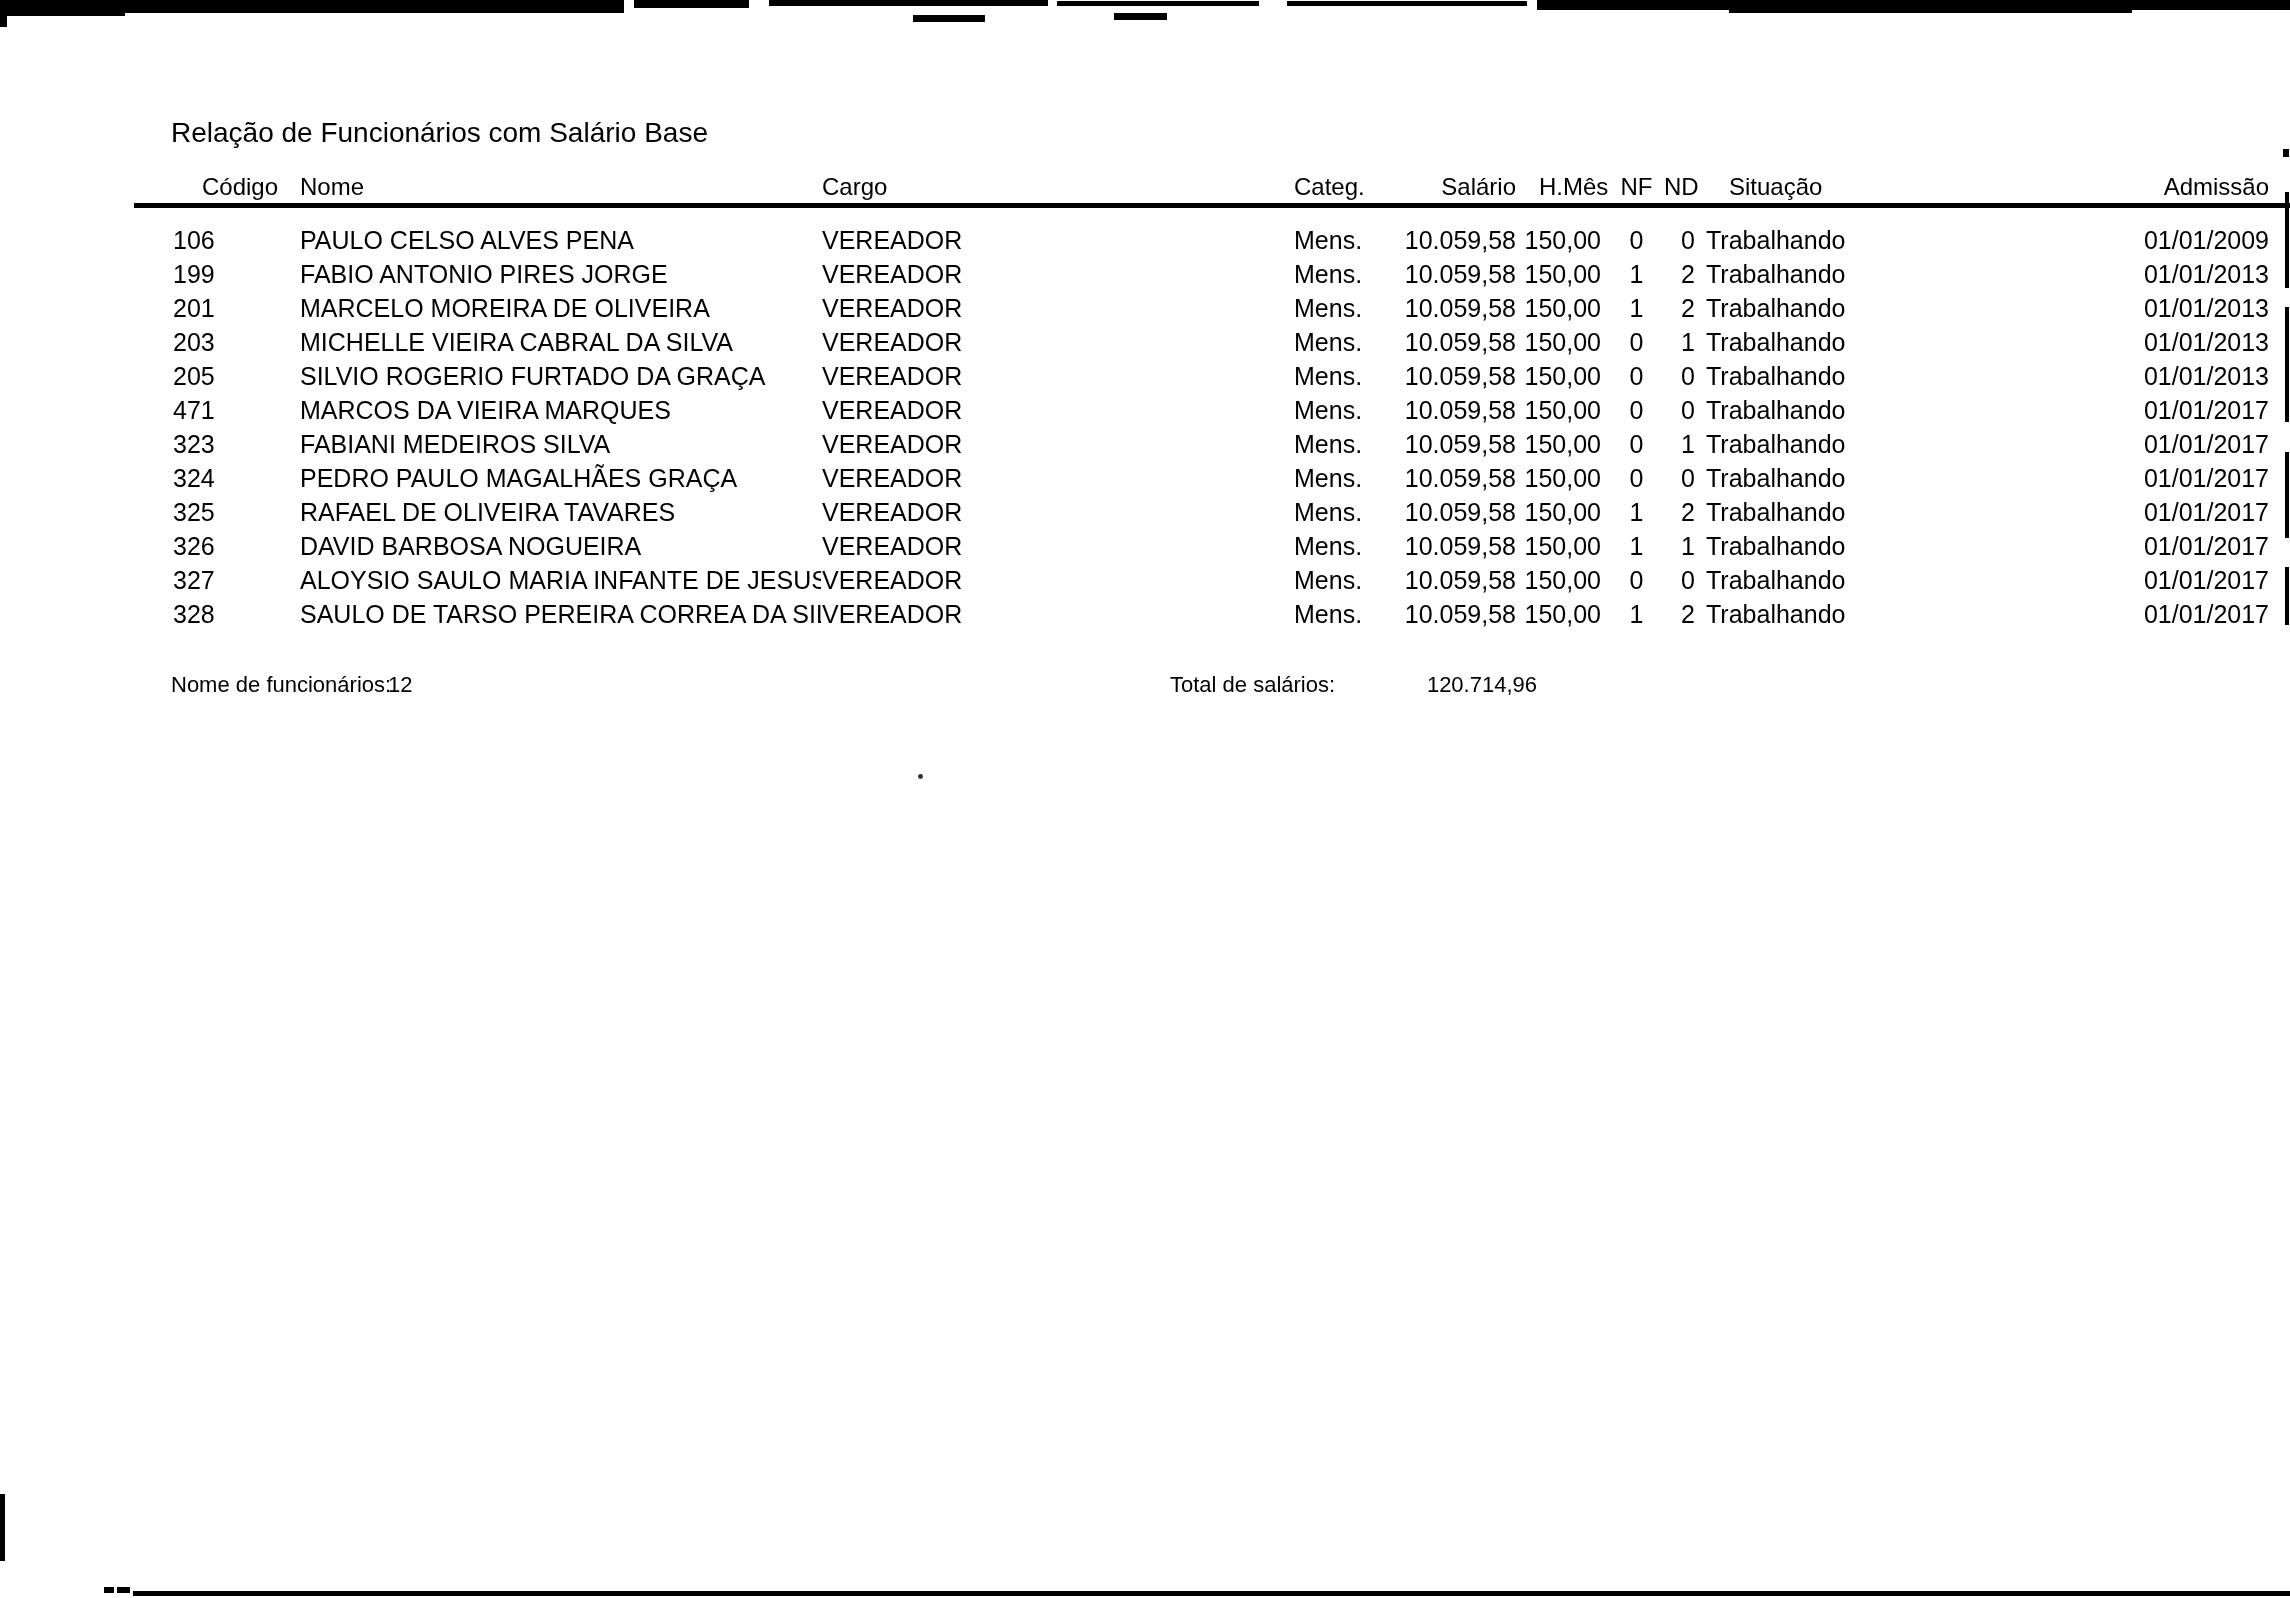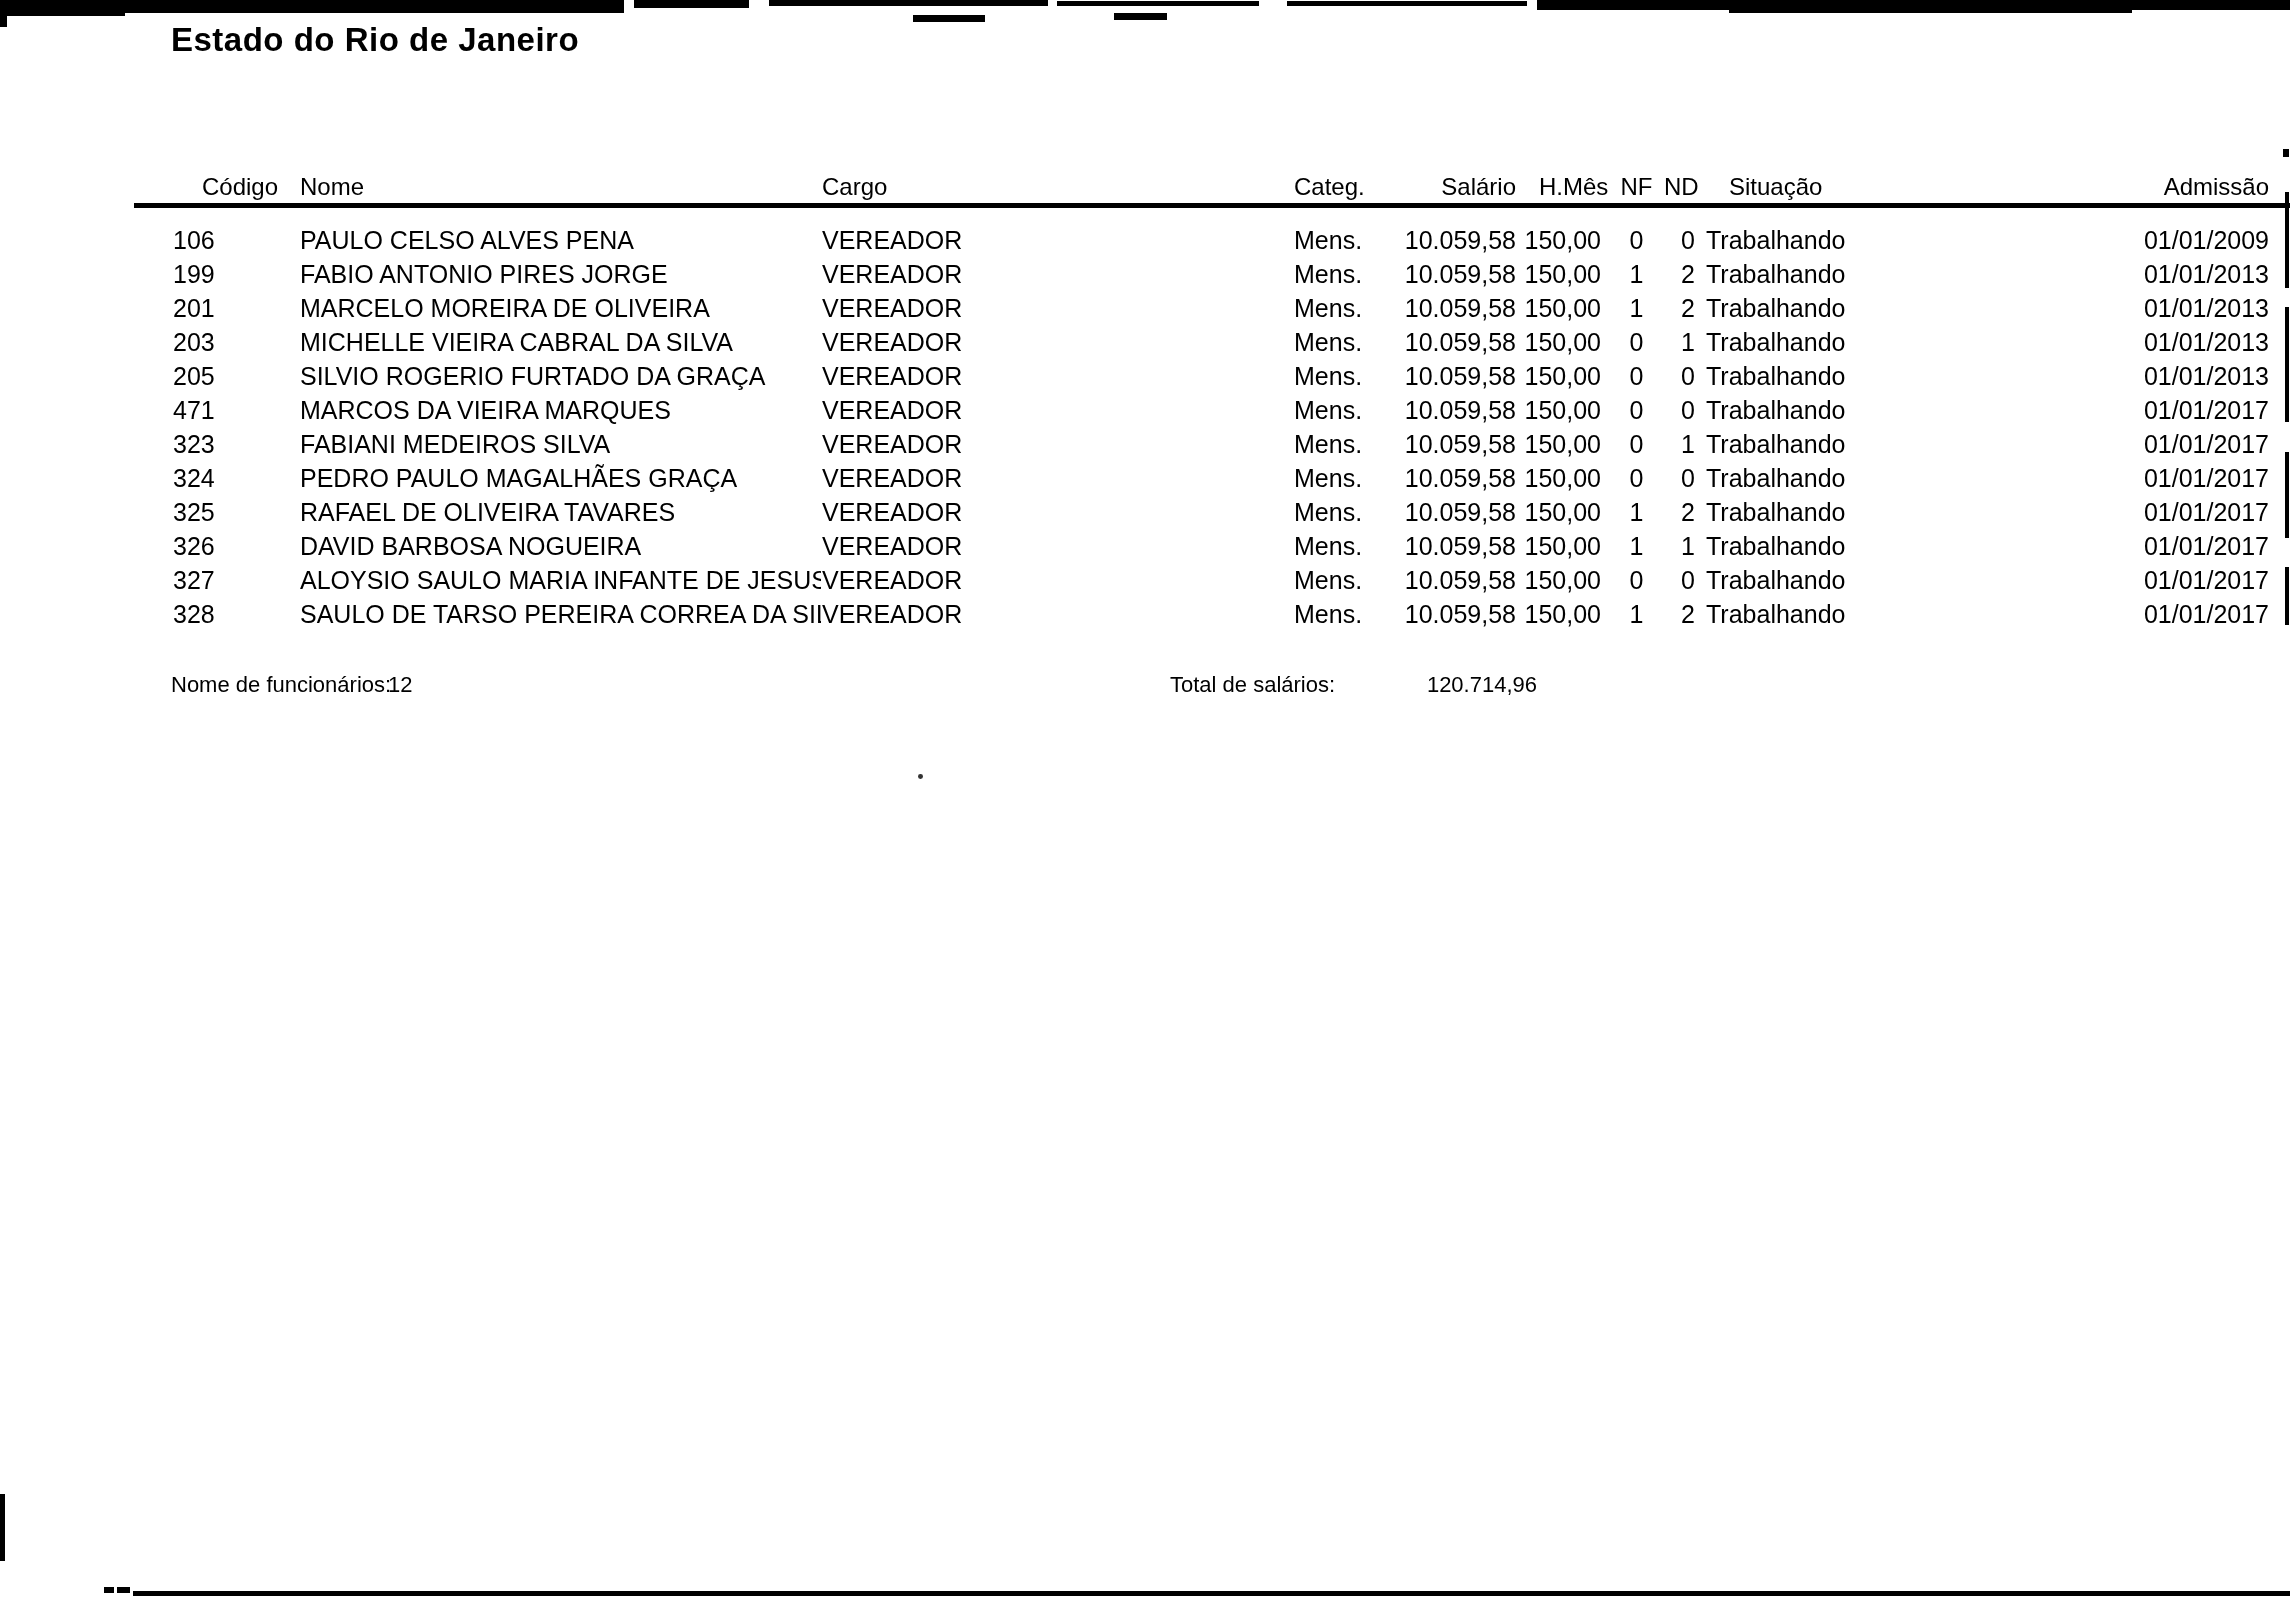--- a/index.html
+++ b/index.html
@@ -68,21 +68,21 @@
   <div class="art" style="left:117px;top:1587px;width:13.4px;height:5.8px;"></div>
   <div class="art" style="left:133px;top:1591px;width:2158px;height:4.8px;"></div>
 
   <div class="art" style="left:2283px;top:149px;width:5.8px;height:7.7px;"></div>
   <div class="art" style="left:2285px;top:192px;width:3.8px;height:96px;"></div>
   <div class="art" style="left:2285px;top:307px;width:3.8px;height:115px;"></div>
   <div class="art" style="left:2285px;top:452px;width:3.8px;height:86px;"></div>
   <div class="art" style="left:2285px;top:567px;width:3.8px;height:58px;"></div>
   <div class="dot" style="left:918px;top:774px;"></div>
 
-  <div class="title1">Estado do Rio de Janeiro</div>
+  <div class="subtitle">Relação de Funcionários com Salário Base</div>
 
   <div class="thead">
     <span class="cell col-codigo">Código</span>
     <span class="cell col-nome">Nome</span>
     <span class="cell col-cargo">Cargo</span>
     <span class="cell col-categ">Categ.</span>
     <span class="cell col-salario">Salário</span>
     <span class="cell col-hmes">H.Mês</span>
     <span class="cell col-nf">NF</span>
     <span class="cell col-nd">ND</span>

